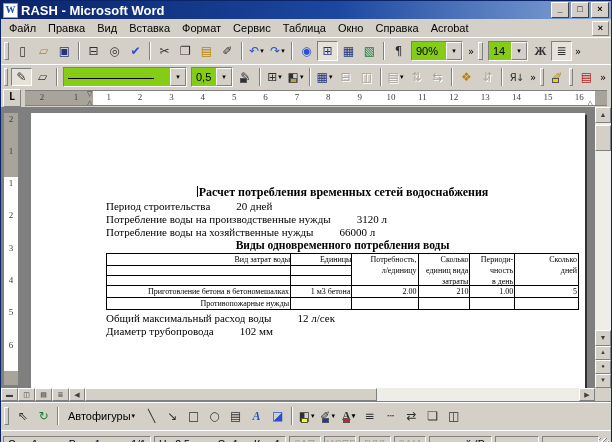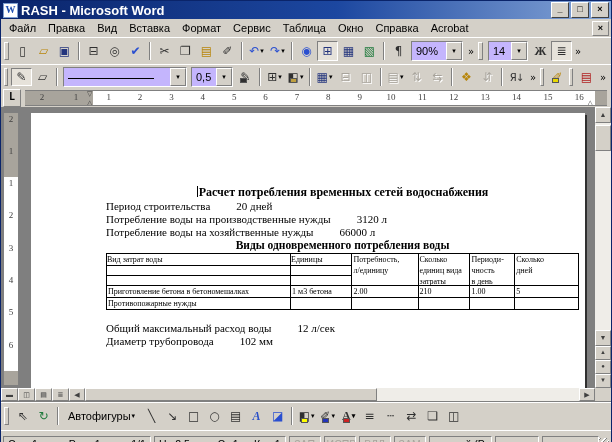--- a/index.html
+++ b/index.html
@@ -35,21 +35,21 @@
     display:flex;align-items:center;justify-content:center;font-family:"DejaVu Sans",sans-serif;font-size:12px;color:#303030;}
   .tb2 .tbtn{height:18px;}
   .tbtn .gi{pointer-events:none;}
   .tbtn.pressed{border-color:#808080 #fff #fff #808080;background:#e6e2da;}
   .tbtn.dis .gi{color:#a8a49c;text-shadow:1px 1px 0 #fff;}
   .tbtn.more{min-width:12px;font-size:10px;color:#000;}
   .mini-arr{font-size:7px;margin-left:1px;color:#000;}
   .menubtn{font-family:"Liberation Sans",sans-serif;font-size:11px;padding:0 5px;color:#000;}
   .cbar{position:absolute;left:4px;right:8px;bottom:2px;height:3px;border:1px solid #555;}
   .tsep{width:1px;height:18px;background:#808080;border-right:1px solid #fff;margin:0 3px;}
-  .combo{display:flex;align-items:center;height:18px;background:#c4b5fd;border:1px solid;border-color:#808080 #fff #fff #808080;
+  .combo{display:flex;align-items:center;height:18px;background:#84cc16;border:1px solid;border-color:#808080 #fff #fff #808080;
     margin:0 2px;padding-left:4px;font-size:11px;}
   .combo-val{flex:1;white-space:nowrap;}
   .combo-arr{width:14px;height:16px;background:#d4d0c8;border:1px solid;border-color:#fff #808080 #808080 #fff;
     text-align:center;font-size:7px;line-height:15px;margin-left:2px;}
   .line-sample{display:inline-block;width:86px;border-top:1px solid #000;vertical-align:middle;}
   .c-gold{color:#b8860b;} .c-navy{color:#24357d;} .c-blue{color:#2a4fd0;} .c-green{color:#1f7a3c;} .c-red{color:#b02020;}
   .bold-glyph{font-weight:bold;font-family:"Liberation Serif",serif;}
   .sort-glyph{font-size:10px;letter-spacing:-1px;}
   .wordart .gi{color:#2a50c8;font-style:italic;font-weight:bold;font-family:"Liberation Serif",serif;}
 
@@ -73,27 +73,27 @@
   .v-ruler .rcell.dark{flex:0 0 32px;}
   .page{position:absolute;left:30px;top:6px;width:554px;height:275px;background:#fff;
     box-shadow:2px 2px 0 #303030;overflow:hidden;
     padding:72px 6px 0 75px;box-sizing:border-box;font-family:"Liberation Serif",serif;}
   .doc-title{text-align:center;font-weight:bold;font-size:12px;height:15px;white-space:nowrap;}
   .caret{display:inline-block;width:1px;height:11px;background:#000;vertical-align:-1px;margin-right:1px;}
   .doc-line{height:13px;font-size:11px;white-space:nowrap;}
   .gap{display:inline-block;width:26px;}
   .doc-subtitle{text-align:center;font-weight:bold;font-size:11.5px;height:13px;white-space:nowrap;}
   table.doc-table{border-collapse:collapse;width:100%;table-layout:fixed;margin-top:1px;}
-  .doc-table th,.doc-table td{border:1px solid #000;padding:0 1px;text-align:left;overflow:hidden;}
+  .doc-table th,.doc-table td{border:1px solid #000;padding:0 1px;text-align:right;overflow:hidden;}
   .doc-table th{font-weight:normal;font-size:8px;line-height:9px;vertical-align:top;white-space:pre-line;height:30px;}
   .doc-table th.split-th{padding:0;}
   .doc-table th .hlab{height:11px;line-height:11px;}
   .doc-table th .subline{height:9px;border-top:1px solid #000;}
   .doc-table td{font-size:8px;height:11px;white-space:nowrap;font-family:"Liberation Serif",serif;}
-  .doc-footer{margin-top:12px;}
+  .doc-footer{margin-top:2px;}
 
   
   .v-scroll{position:absolute;right:0;top:0;bottom:13px;width:16px;background:#efede8;display:flex;flex-direction:column;}
   .sbtn{flex:0 0 14px;background:#d4d0c8;border:1px solid;border-color:#fff #808080 #808080 #fff;
     font-size:7px;line-height:13px;text-align:center;color:#404040;}
   .sthumb-v{flex:0 0 24px;margin-top:2px;background:#d4d0c8;border:1px solid;border-color:#fff #808080 #808080 #fff;}
   .strack{flex:1;}
   .browse{flex:0 0 12px;font-size:6px;line-height:11px;}
   .h-scroll{position:absolute;left:0;right:16px;bottom:0;height:13px;background:#efede8;display:flex;}
   .vbtn{flex:0 0 15px;background:#d4d0c8;border:1px solid;border-color:#fff #808080 #808080 #fff;

